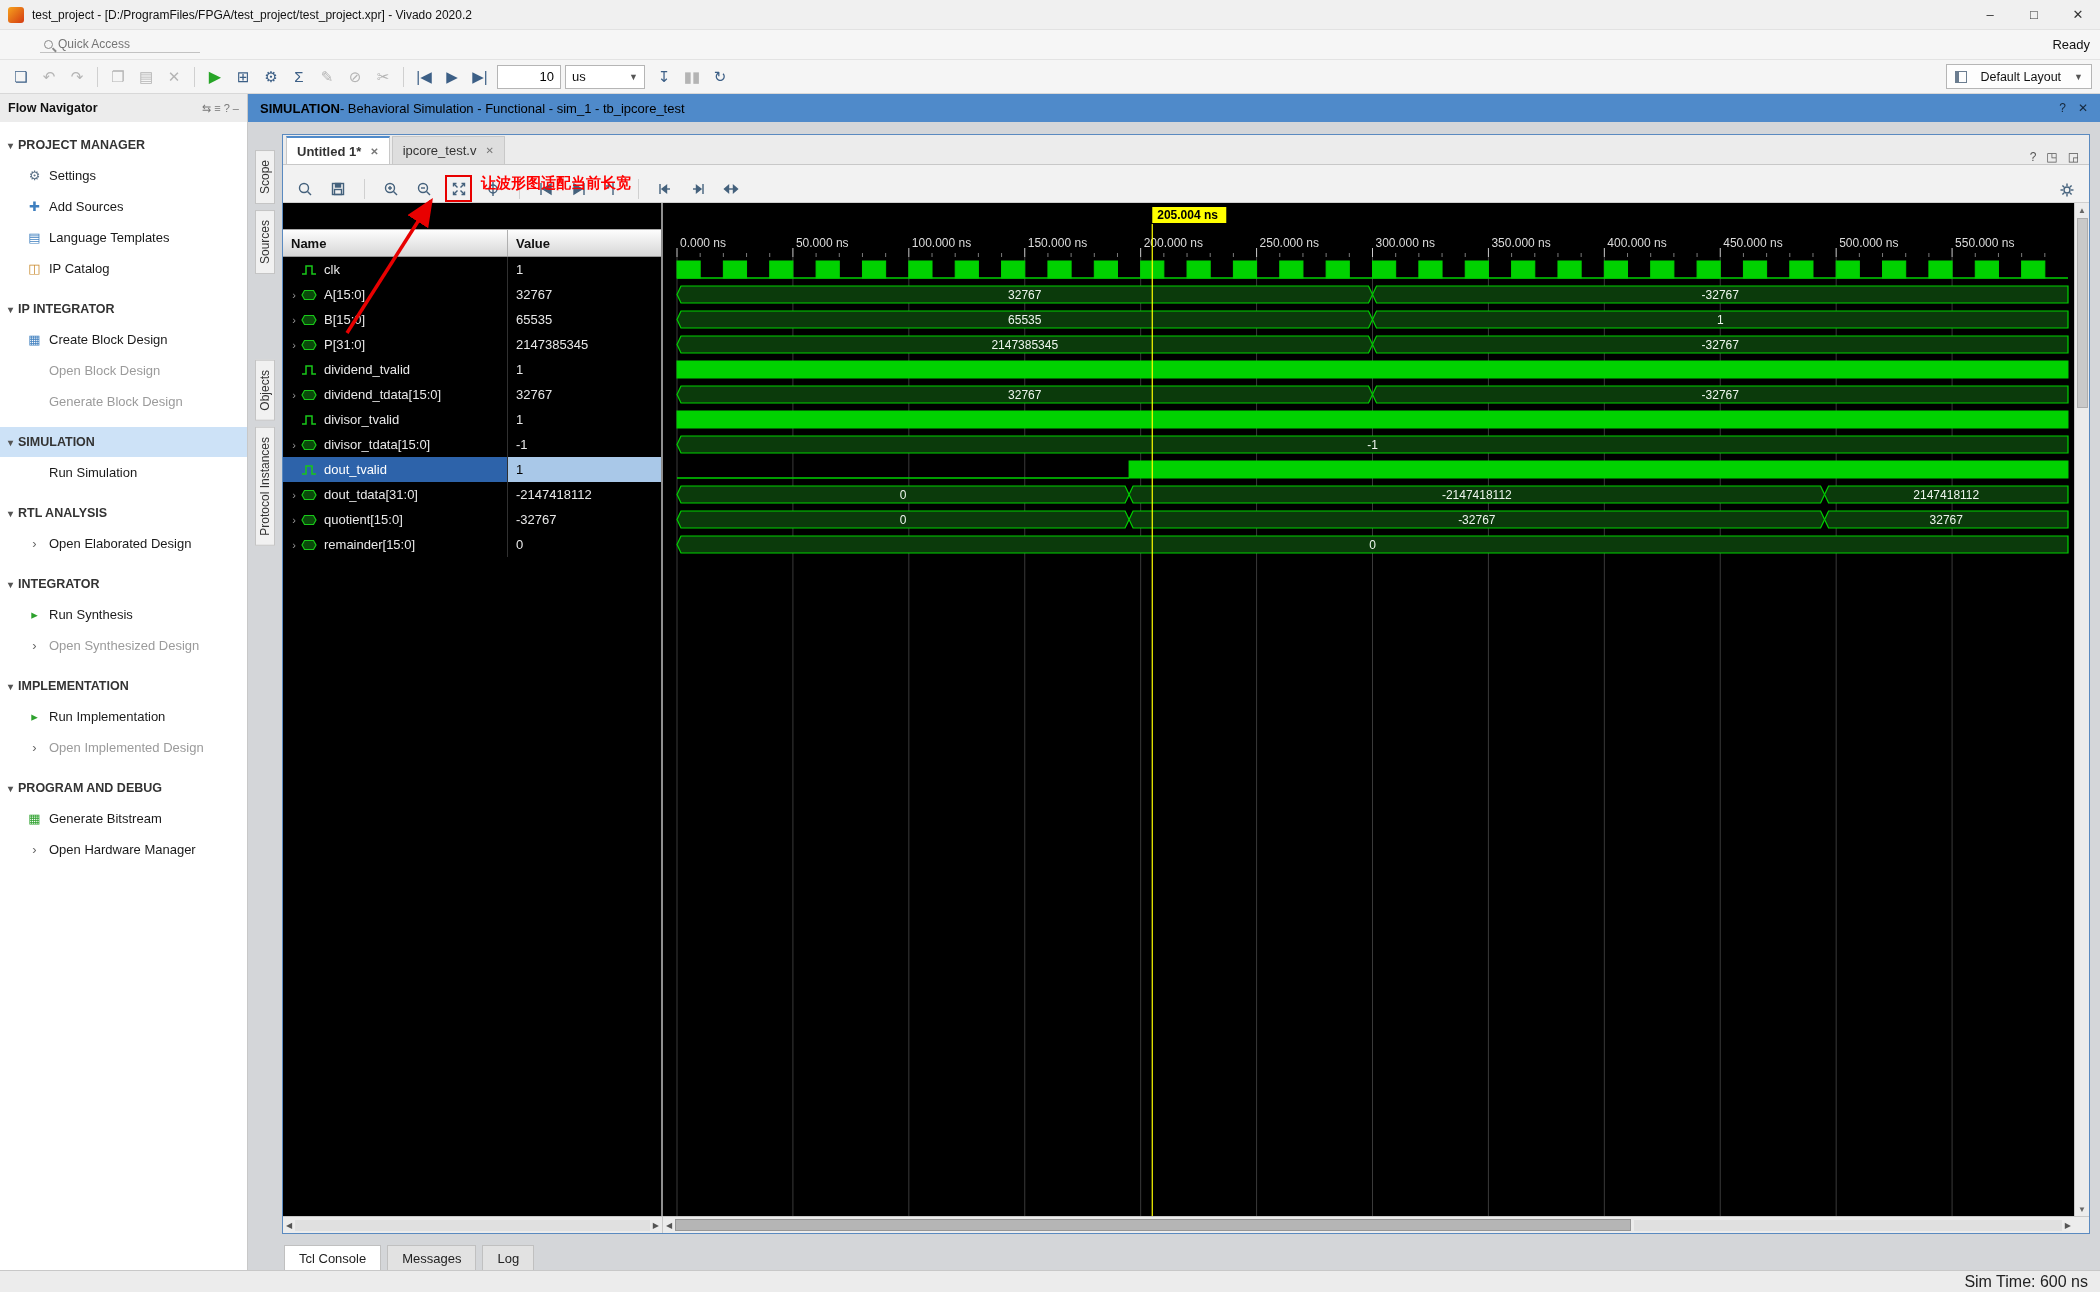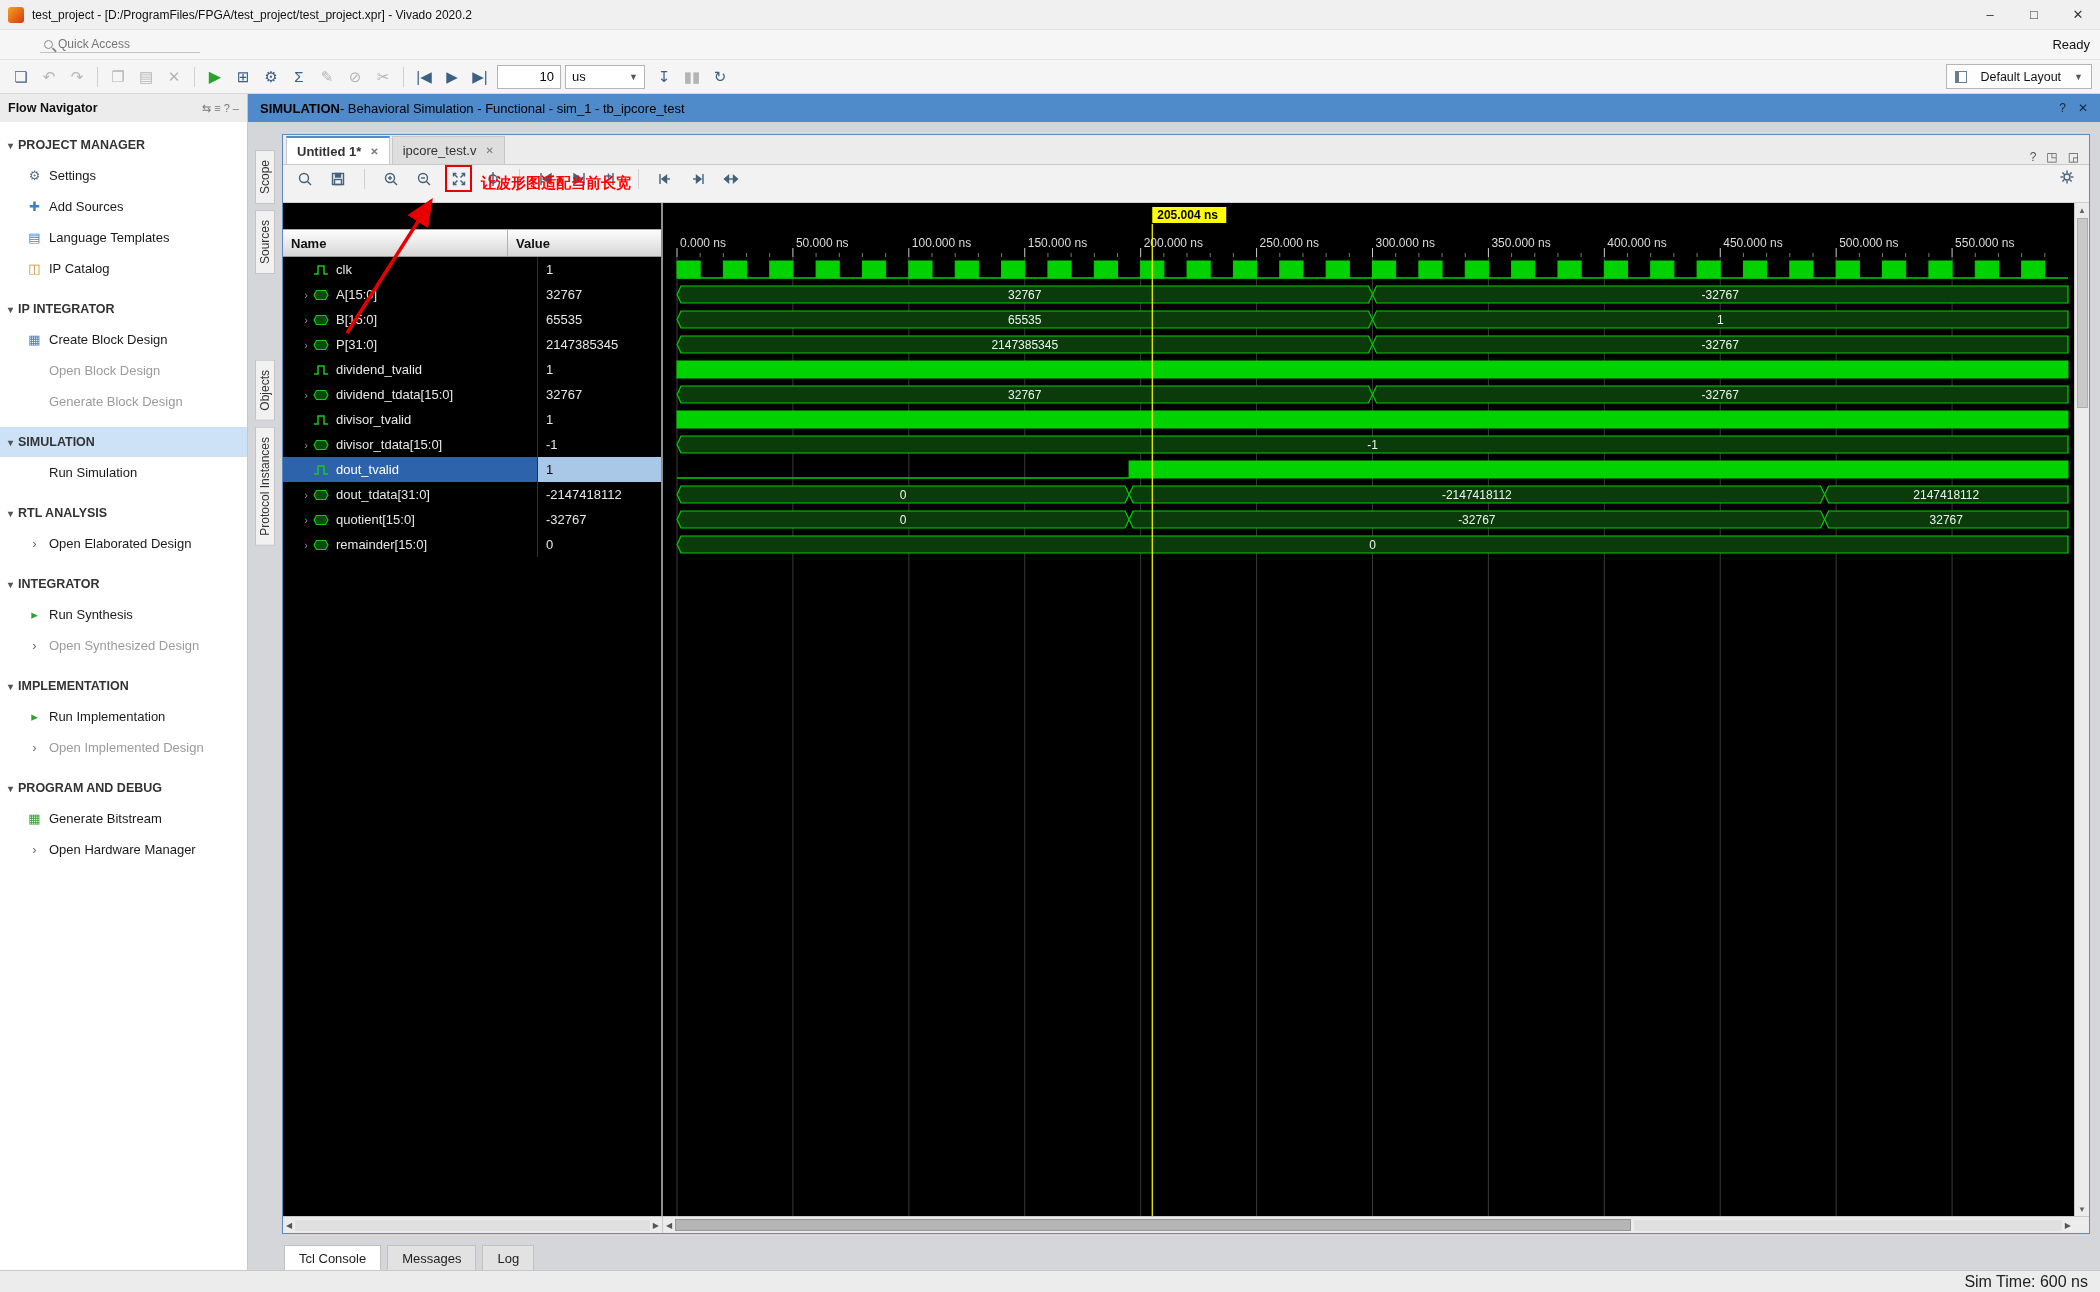--- a/index.html
+++ b/index.html
@@ -62,36 +62,36 @@
   .side-tab.gap{margin-top:80px}
 
   
   .wave-window{flex:1;margin:0 10px 8px 0;border:1px solid #5a8ac0;background:#fff;display:flex;flex-direction:column;position:relative;min-width:0}
   .doc-tabs{height:30px;background:#ececec;display:flex;align-items:flex-end;border-bottom:1px solid #c8c8c8;padding-left:3px;flex:0 0 auto}
   .doc-tab{height:28px;display:flex;align-items:center;padding:0 10px;font-size:13px;color:#333;gap:9px;border:1px solid #c8c8c8;border-bottom:none;background:#dedede;margin-right:2px}
   .doc-tab.active{background:#fff;font-weight:bold;border-top:2px solid #4f8aca}
   .tab-close{color:#777;font-size:10px}
   .doc-tabs-right{margin-left:auto;display:flex;gap:10px;padding:0 10px;color:#555;align-items:center;font-size:12px}
 
-  .wave-toolbar{height:38px;background:#f2f2f2;border-bottom:1px solid #cfcfcf;display:flex;align-items:flex-start;padding:0 10px;gap:9px;position:relative;flex:0 0 auto}
+  .wave-toolbar{height:38px;background:#f2f2f2;border-bottom:1px solid #cfcfcf;display:flex;align-items:flex-end;padding:0 10px;gap:9px;position:relative;flex:0 0 auto}
   .wt-btn{width:24px;height:24px;display:flex;align-items:center;justify-content:center}
   .wt-btn.red-box{border:2px solid #e80000;width:27px;height:27px}
   .wt-gear{margin-left:auto}
   .annotation-text{position:absolute;left:198px;top:9px;color:#f00;font-weight:bold;font-size:15px;white-space:nowrap;pointer-events:none;z-index:6;font-family:"Liberation Sans",sans-serif}
   .annotation-arrow{position:absolute;left:0;top:0;z-index:7;pointer-events:none}
 
   .wave-content{flex:1;display:flex;min-height:0;background:#000}
   .names-panel{width:380px;display:flex;flex-direction:column;border-right:2px solid #8f8f8f;flex:0 0 auto}
   .np-strip{height:26px;background:#000;flex:0 0 auto}
   .np-header{height:28px;background:linear-gradient(#fdfdfd,#d6d6d6);display:flex;border-top:1px solid #aaa;border-bottom:1px solid #999;font-weight:bold;color:#111;flex:0 0 auto}
   .np-header .col-name{width:225px;padding:6px 0 0 8px;border-right:1px solid #b0b0b0}
   .np-header .col-value{flex:1;padding:6px 0 0 8px}
   .np-rows{flex:1;background:#000;overflow:hidden}
   .sig-row{height:25px;display:flex;color:#e8e8e8;font-size:13px}
-  .sig-name{width:255px;display:flex;align-items:center;height:100%;padding-left:16px;border-right:1px solid #303030}
+  .sig-name{width:225px;display:flex;align-items:center;height:100%;padding-left:4px;border-right:1px solid #303030}
   .sig-value{flex:1;height:100%;display:flex;align-items:center;padding-left:8px}
   .sig-row.selected .sig-name{background:#2d63aa;color:#fff}
   .sig-row.selected .sig-value{background:#a9c8e8;color:#000}
   .sig-chev{width:14px;color:#9a9a9a;font-size:11px;text-align:center;flex:0 0 auto}
   .sig-icon{width:19px;margin-right:4px;display:flex;align-items:center;flex:0 0 auto}
   .sig-label{white-space:nowrap;overflow:hidden}
 
   .wave-canvas{flex:1;position:relative;min-width:0;background:#000}
   .vscroll{width:15px;background:#ececec;border-left:1px solid #c8c8c8;display:flex;flex-direction:column;align-items:center;font-size:8px;color:#666;flex:0 0 auto}
   .vs-btn{height:14px;display:flex;align-items:center;justify-content:center;width:100%}

